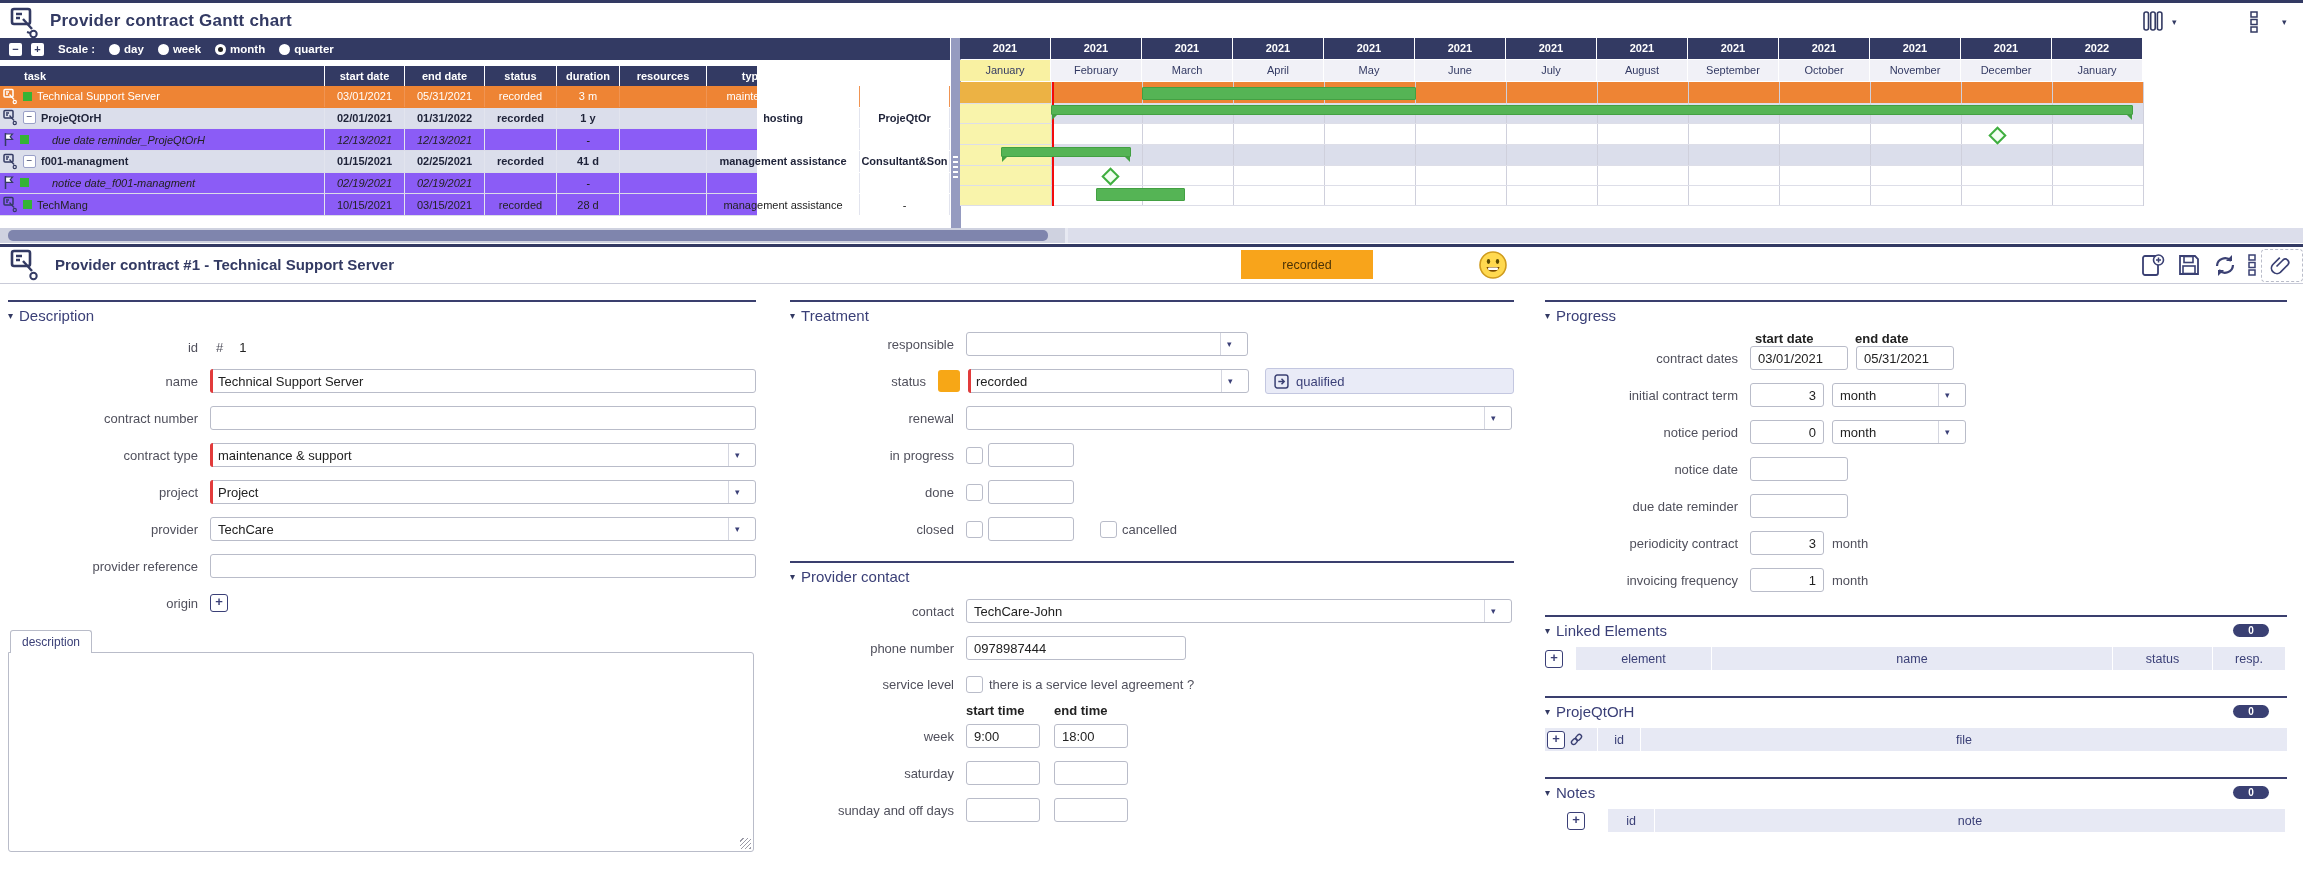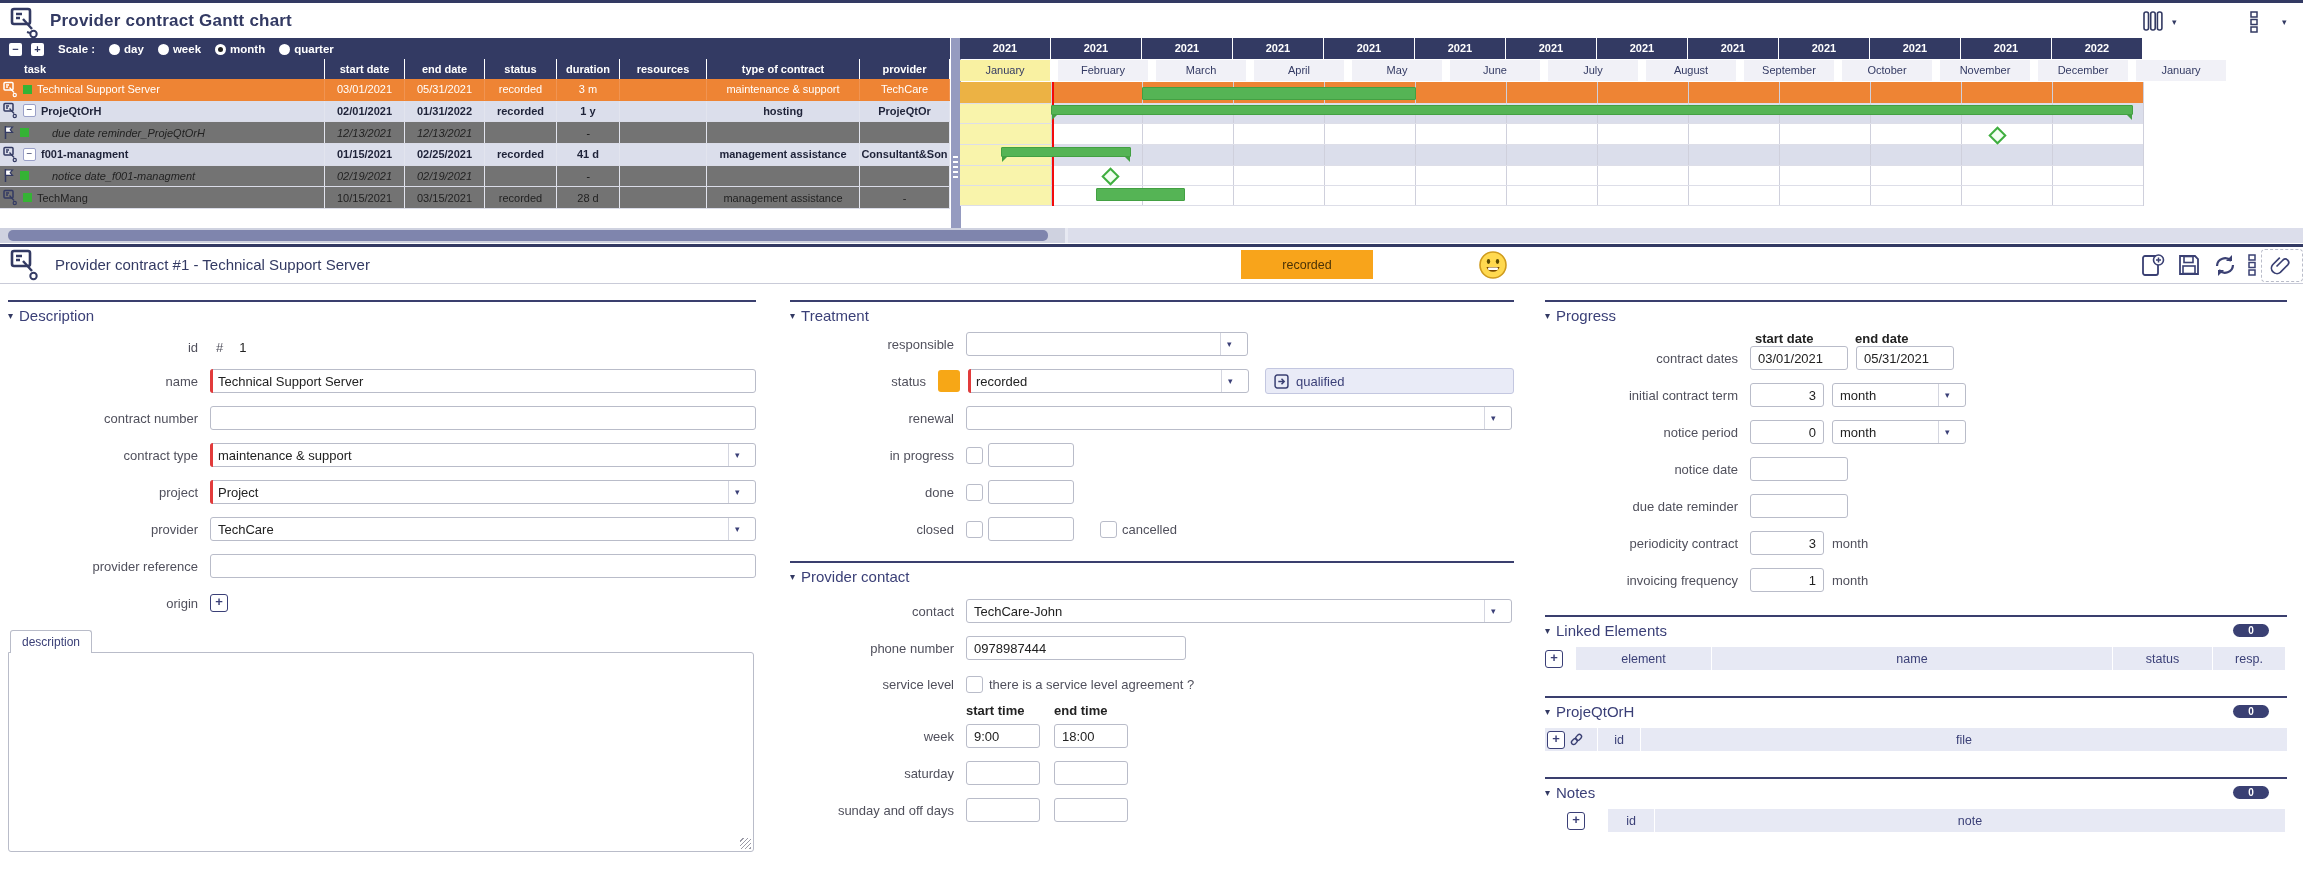--- a/index.html
+++ b/index.html
@@ -12,44 +12,44 @@
   .tb-ico{position:absolute;top:8px;cursor:pointer;}
   .caret{font-size:9px;color:#333a63;line-height:1;}
   .tb-caret{position:absolute;top:15px;}
   .scalebar{position:absolute;left:0;top:38px;width:952px;height:22px;background:#333a63;display:flex;align-items:center;color:#fff;font-size:11.5px;font-weight:bold;}
   .zbtn{width:13px;height:13px;background:#fff;border-radius:2px;color:#333a63;font-size:11px;line-height:12px;text-align:center;font-weight:bold;margin-left:9px;cursor:pointer;}
   .scale-label{margin-left:14px;}
   .radio-opt{display:flex;align-items:center;margin-left:14px;cursor:pointer;}
   .radio{width:11px;height:11px;border-radius:50%;background:#fff;margin-right:4px;position:relative;}
   .radio.on::after{content:"";position:absolute;left:3px;top:3px;width:5px;height:5px;border-radius:50%;background:#222;}
   
-  .tasktable{position:absolute;left:0;top:59px;width:950px;}
+  .tasktable{position:absolute;left:0;top:66px;width:757px;}
   .tgrid{display:grid;grid-template-columns:325px 80px 80px 72px 63px 87px 153px 90px;}
   .thead{height:20px;background:#333a63;color:#fff;font-size:11px;font-weight:bold;}
   .thead>div{display:flex;align-items:center;justify-content:center;border-right:1px solid #fff;}
   .thead>div:first-child{justify-content:flex-start;padding-left:24px;}
-  .trow{height:20.66px;font-size:11px;color:#222;border-bottom:1px solid #dadce8;background:#737373;cursor:pointer;}
+  .trow{height:20.66px;font-size:11px;color:#222;border-bottom:1px solid #dadce8;background:#8b5cf6;cursor:pointer;}
   .trow>div{display:flex;align-items:center;justify-content:center;border-right:1px solid #e2e4ee;overflow:hidden;white-space:nowrap;}
   .trow>.task{justify-content:flex-start;padding-left:3px;gap:3px;}
   .trow.sel{background:#ee8434;color:#fff;border-bottom:1px solid #ee8434;}
   .trow.sel>div{border-right:1px solid #f09452;}
   .trow.grp{background:#dbdeeb;font-weight:bold;color:#1e2238;}
   .trow.ms{font-style:italic;}
   .trow.ms .tname{margin-left:18px;}
   .hp{width:9px;height:9px;background:#35b335;margin:0 2px;flex:none;}
   .colbox{width:11px;height:11px;border:1px solid #9aa0c8;border-radius:2px;background:#fff;color:#333a63;font-size:10px;line-height:9px;text-align:center;margin:0 2px;font-weight:normal;flex:none;cursor:pointer;}
   .rowico{flex:none;display:flex;}
   
   .splitter{position:absolute;left:950px;top:38px;width:10px;height:190px;background:#959bc0;border-left:1px solid #fff;cursor:col-resize;}
   .splitter .grip{position:absolute;left:2px;top:118px;width:5px;height:22px;background:repeating-linear-gradient(to bottom,#fff 0 2px,transparent 2px 5px);}
   
   .timeline{position:absolute;left:960px;top:38px;width:1190px;}
   .years,.months{display:flex;}
   .ycell{width:90px;margin-right:1px;height:21px;background:#333a63;color:#fff;font-size:11px;font-weight:bold;text-align:center;line-height:21px;flex:none;}
-  .mcell{width:90px;margin-right:8px;height:21px;margin-top:1px;background:#f1f1f7;color:#333a63;font-size:11px;text-align:center;line-height:21px;flex:none;}
+  .mcell{width:90px;margin-right:1px;height:21px;margin-top:1px;background:#f1f1f7;color:#333a63;font-size:11px;text-align:center;line-height:21px;flex:none;}
   .mcell.cur{background:#f9f1a2;}
   .gbody{position:absolute;left:960px;top:82px;width:1190px;height:124px;overflow:hidden;}
   .stripe{position:absolute;left:0;width:1183px;}
   .jancol{position:absolute;left:0;top:0;width:91px;height:124px;background:#f9f4ab;}
   .janr1{position:absolute;left:0;top:0;width:91px;height:20.66px;background:#ecb244;}
   .vline{position:absolute;top:0;height:124px;width:1px;background:#cfd0dc;}
   .hline{position:absolute;left:0;width:1183px;height:1px;background:#dddee8;}
   .redline{position:absolute;left:92px;top:0;width:2px;height:124px;background:#f30b0b;}
   .bar{position:absolute;background:#55b455;border:1px solid #43a043;border-radius:1px;cursor:pointer;}
   .tab{position:absolute;width:0;height:0;border-top:6px solid #43a043;}
@@ -58,21 +58,21 @@
   .dia{position:absolute;width:9px;height:9px;border:2px solid #3fae3f;background:#f2fff2;transform:rotate(45deg);cursor:pointer;}
   
   .hscroll{position:absolute;left:0;top:228px;width:2303px;height:15px;background:#e7e9f2;}
   .hs-left{position:absolute;left:0;top:0;width:1065px;height:15px;background:#cfd2e0;}
   .hs-thumb{position:absolute;left:8px;top:2px;width:1040px;height:11px;background:#7f85ad;border-radius:5px;cursor:pointer;}
   .hs-right{position:absolute;left:1068px;top:0;width:1235px;height:15px;background:#dcdeeb;}
   .divider{position:absolute;left:0;top:244px;width:2303px;height:3px;background:#333a63;}
   
   .form-header{position:absolute;left:0;top:247px;width:2303px;height:36px;border-bottom:1px solid #c9cbd8;background:#fff;}
   .fh-icon{position:absolute;left:10px;top:2px;}
-  .fh-title{position:absolute;left:55px;top:9px;font-size:15px;font-weight:normal;color:#333a63;}
+  .fh-title{position:absolute;left:55px;top:9px;font-size:15px;font-weight:bold;color:#333a63;}
   .status-pill{position:absolute;left:1241px;top:3px;width:132px;height:29px;background:#f8a41b;color:#4a3206;font-size:12.5px;display:flex;align-items:center;justify-content:center;}
   .smiley{position:absolute;left:1478px;top:3px;}
   .fh-ico{position:absolute;top:5px;cursor:pointer;}
   .clipbox{position:absolute;left:2261px;top:2px;width:40px;height:31px;border:1px dashed #b9bcc9;border-radius:4px;display:flex;align-items:center;justify-content:center;cursor:pointer;}
   .fcol{position:absolute;top:300px;}
   .col1{left:8px;width:748px;}
   .col2{left:790px;width:724px;}
   .col3{left:1545px;width:742px;}
   .sec{border-top:2px solid #3a3f6e;padding-top:5px;position:relative;}
   .sec-title{font-size:15px;color:#3a3f77;display:flex;align-items:center;gap:6px;}

